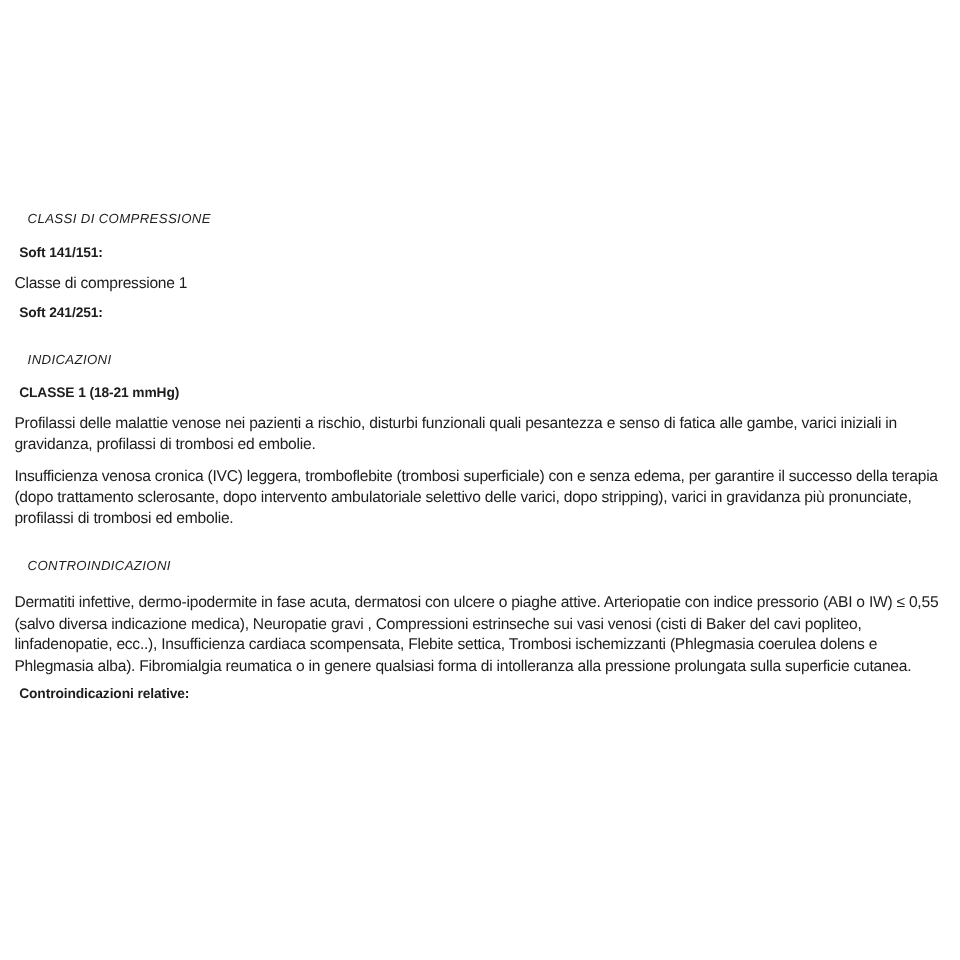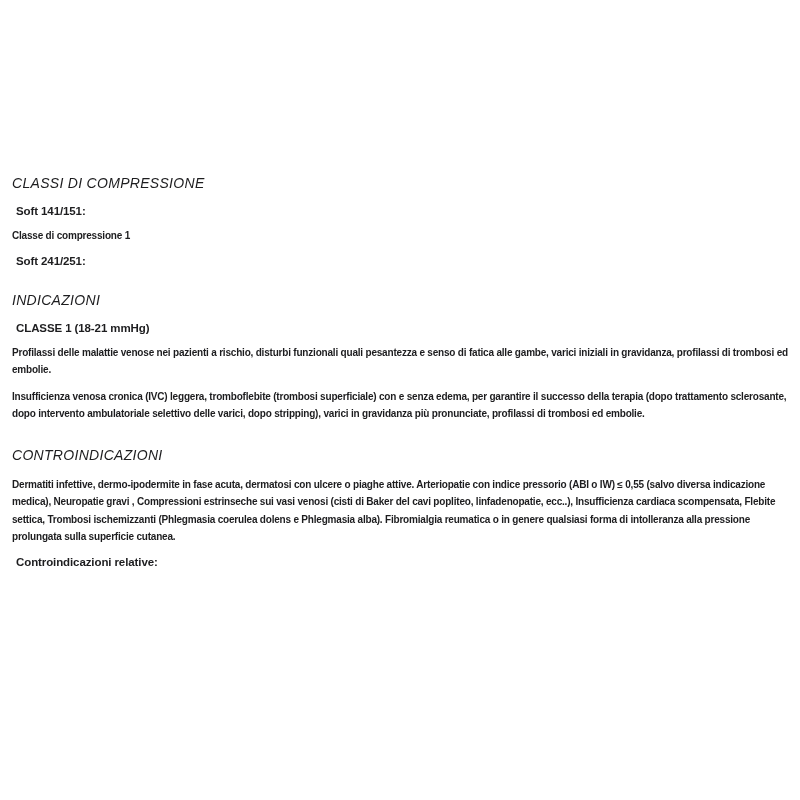--- a/index.html
+++ b/index.html
@@ -18,36 +18,36 @@
   .doc {
     box-sizing: border-box;
     width: 800px;
     height: 800px;
     padding: 177px 12px 0 12px;
   }
   section { margin: 0; padding: 0; }
   .section-heading {
     font-style: italic;
     font-weight: 400;
-    font-size: 14px;
+    font-size: 11px;
     letter-spacing: 0.3px;
     line-height: 13px;
-    margin: 26px 0 14px 0;
+    margin: 26px 0 14px 11px;
   }
   section:first-child .section-heading { margin-top: 0; }
   .subheading {
     font-weight: 700;
     font-size: 11.5px;
     line-height: 14px;
     letter-spacing: -0.1px;
     margin: 8px 0 9px 4px;
   }
   .paragraph {
-    font-weight: 700;
-    font-size: 10px;
+    font-weight: 400;
+    font-size: 13px;
     line-height: 17.5px;
     letter-spacing: -0.2px;
     margin: 0 0 9px 0;
   }
 </style>
 </head>
 <body>
 
 <main class="doc">
     <section>

